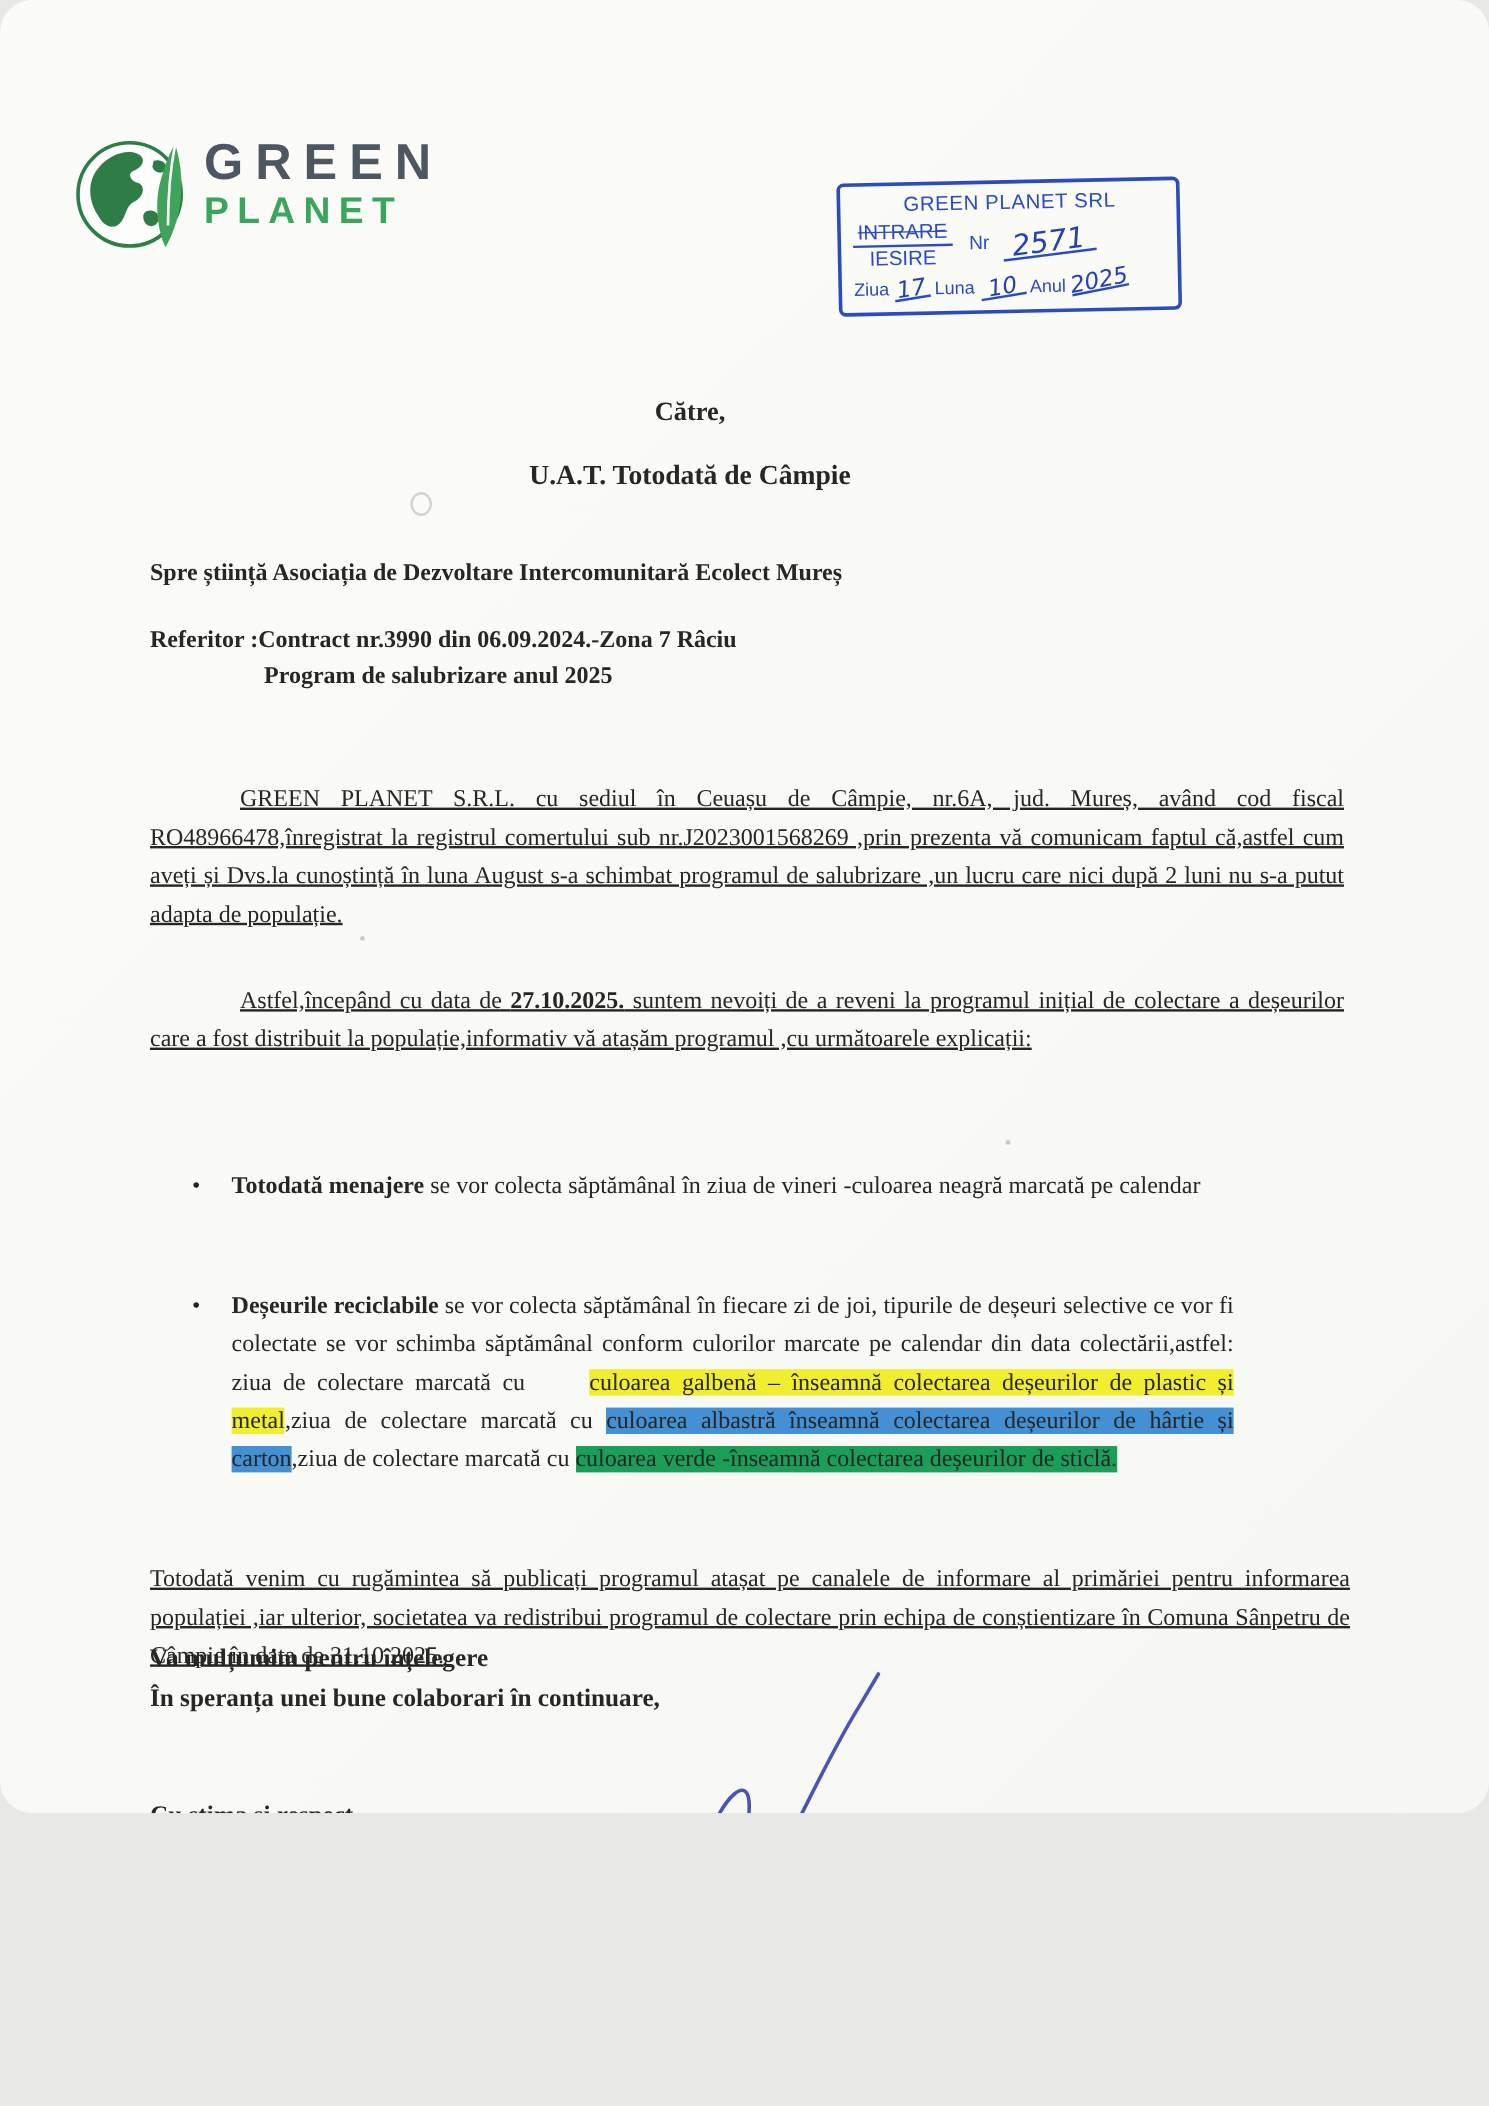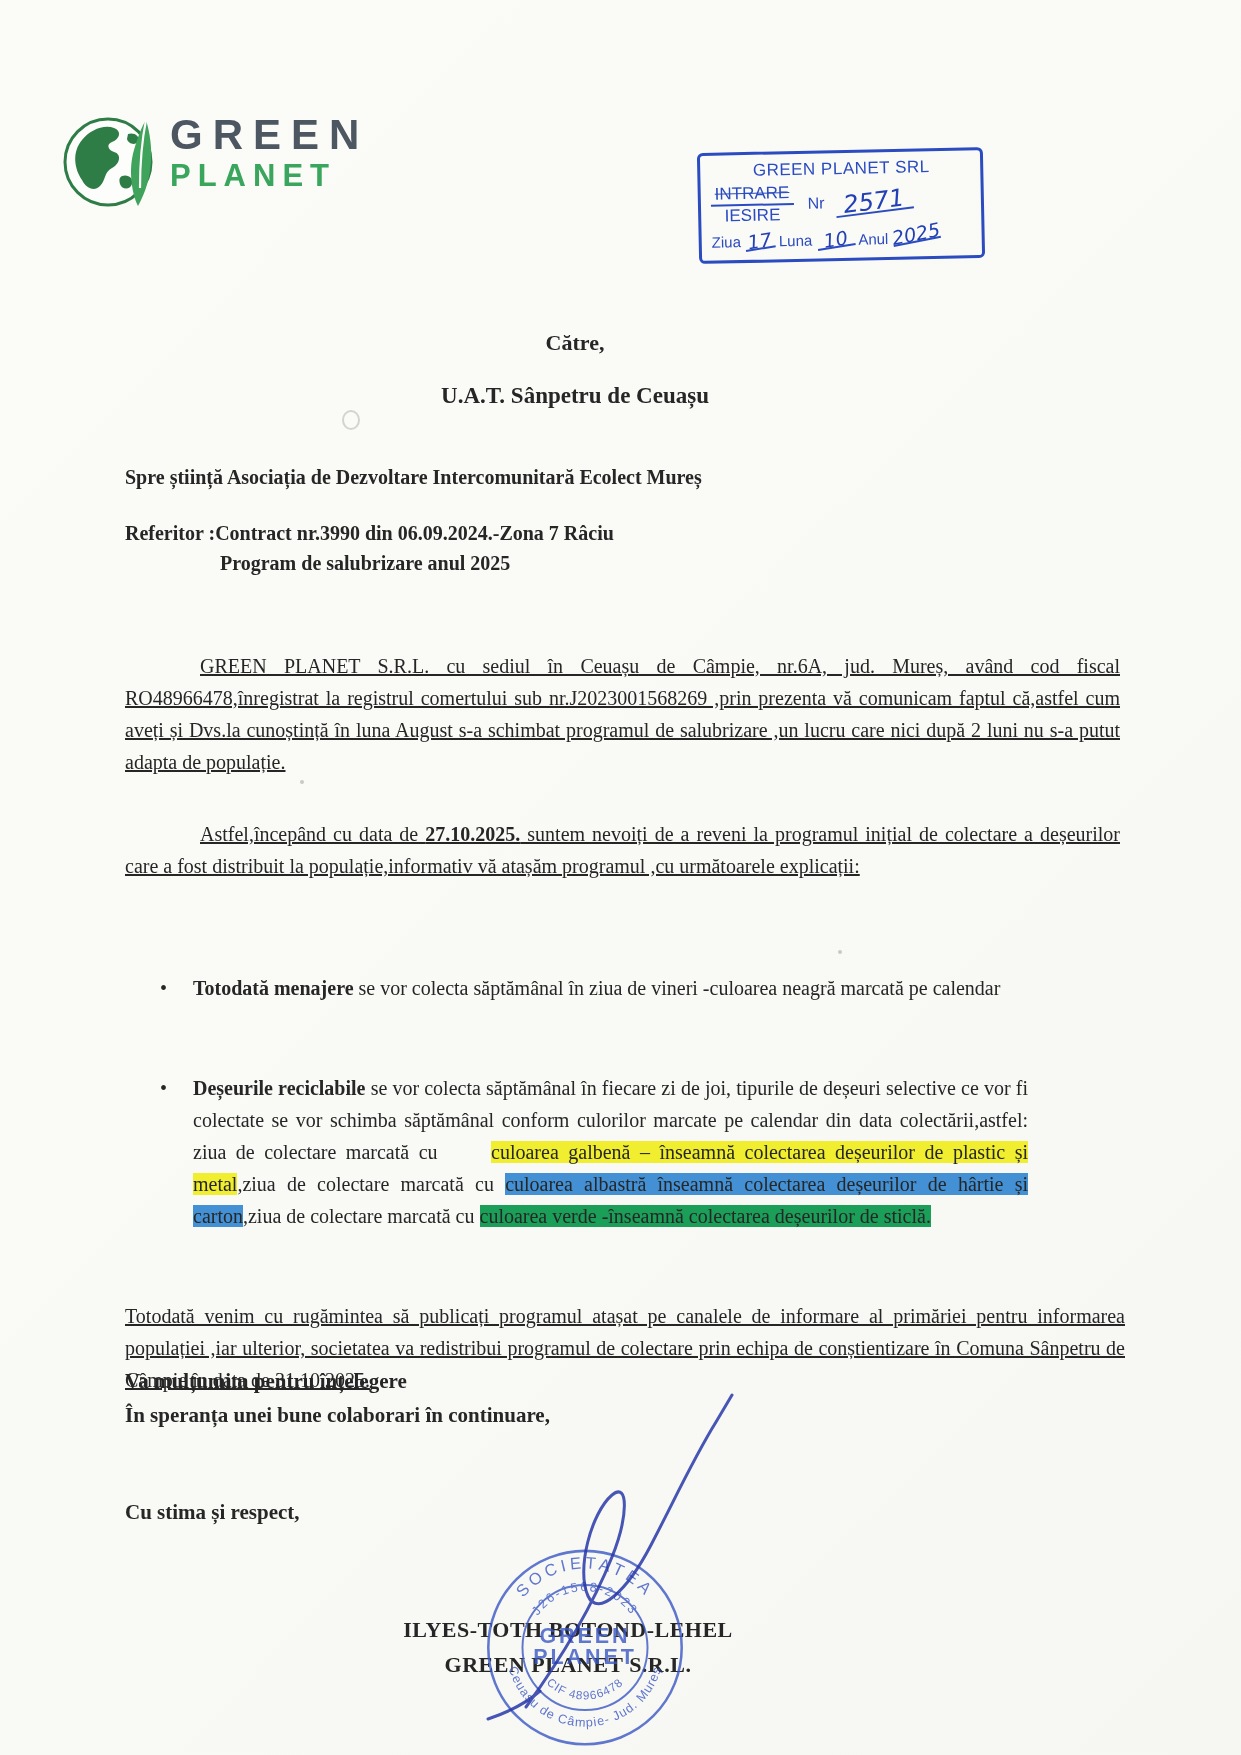--- a/index.html
+++ b/index.html
@@ -1,24 +1,25 @@
 <!DOCTYPE html>
 <html><head>
 <meta charset="utf-8">
 <style>
   html,body{margin:0;padding:0;}
   body{background:#e8e8e6;}
   .page{
     position:relative;
-    width:1241px;height:1755px;
+    width:1241px;height:1511px;
     margin:0 auto;
     background:linear-gradient(135deg,#fbfbf8 0%,#f9f9f6 55%,#f6f6f2 100%);
     overflow:hidden;
     font-family:"Liberation Serif","DejaVu Serif",serif;
     color:#262626;
+    border-radius:27px;
   }
   
   .logo{position:absolute;top:112px;left:62px;display:flex;align-items:flex-start;}
   .logo svg{display:block;}
   .logo-text{margin-left:8px;font-family:"Liberation Sans","DejaVu Sans",sans-serif;font-weight:bold;}
   .logo-green{font-size:42px;letter-spacing:10px;color:#4d5761;line-height:46px;}
   .logo-planet{font-size:31px;letter-spacing:7px;color:#3aa55c;line-height:36px;}
   
   .stamp-box{
     position:absolute;top:150px;left:698px;width:262px;
@@ -118,21 +119,21 @@
       <span>Anul</span>
       <span class="hw dt-val a-val">2025</span>
     </div>
   </div>
 
   <div class="artifact-ring"></div>
   <div class="speck" style="left:838px;top:950px;"></div>
   <div class="speck" style="left:300px;top:780px;"></div>
 
   <div class="abs center-line salutation">Către,</div>
-  <div class="abs center-line addressee">U.A.T. Sânpetru de Ceuașu</div>
+  <div class="abs center-line addressee">U.A.T. Totodată de Câmpie</div>
   <div class="abs cc">Spre știință Asociația de Dezvoltare Intercomunitară Ecolect Mureș</div>
   <div class="abs refblock">
     <div>Referitor :Contract nr.3990 din 06.09.2024.-Zona 7 Râciu</div>
     <div class="ref2">Program de salubrizare anul 2025</div>
   </div>
 
   <p class="abs body-par indent p1">GREEN PLANET S.R.L. cu sediul în Ceuașu de Câmpie, nr.6A, jud. Mureș, având cod fiscal RO48966478,înregistrat la registrul comertului sub nr.J2023001568269 ,prin prezenta vă comunicam faptul că,astfel cum aveți și Dvs.la cunoștință  în luna August s-a schimbat programul de salubrizare ,un lucru care nici după 2 luni nu s-a putut adapta de populație.</p>
 
   <p class="abs body-par indent p2"><span>Astfel,începând cu data de </span><span class="bold">27.10.2025.</span><span>  suntem nevoiți de a  reveni la programul inițial de colectare a deșeurilor care a fost distribuit la populație,informativ vă atașăm programul ,cu următoarele explicații:</span></p>
 

